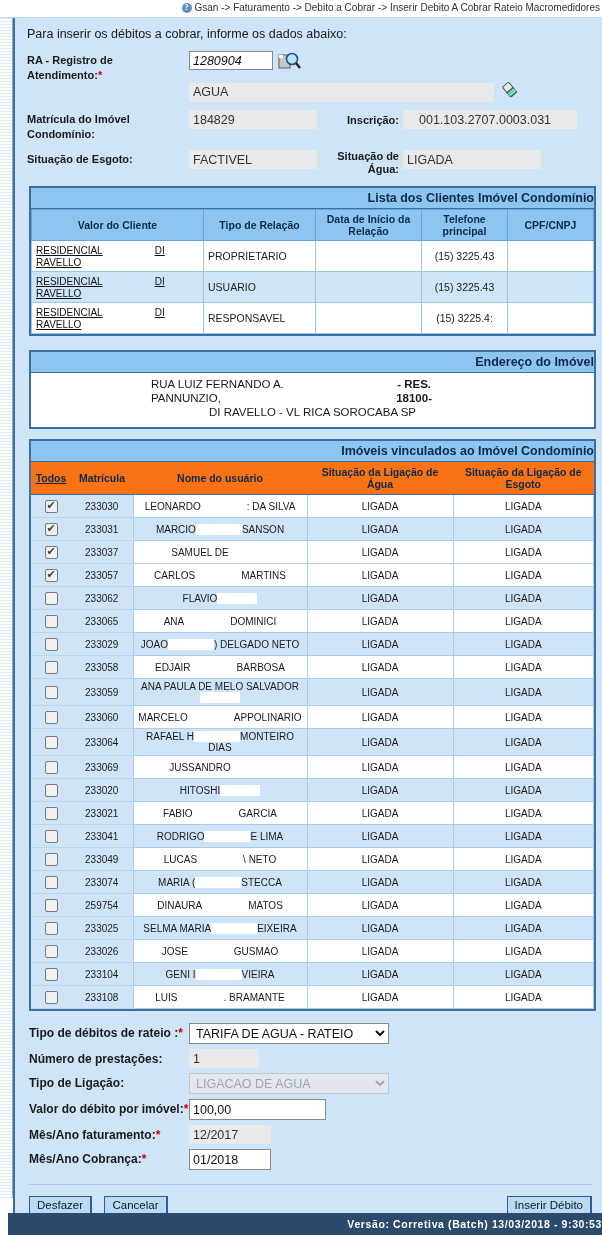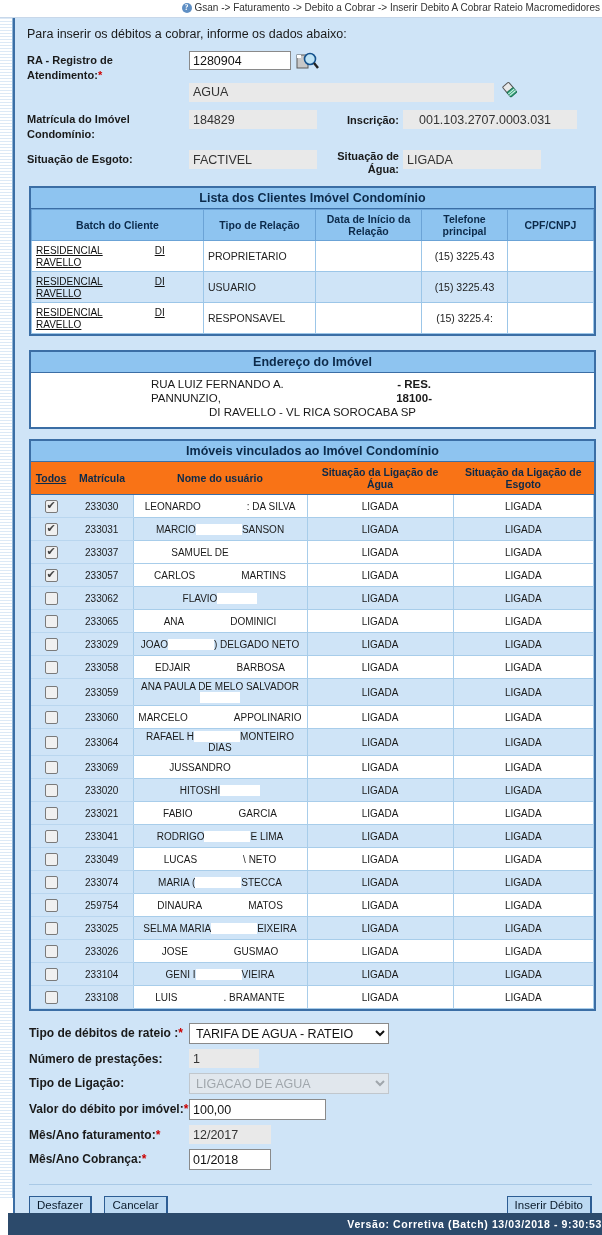--- a/index.html
+++ b/index.html
@@ -76,21 +76,21 @@
   .eraser { margin-left: 6px; margin-top: 0px; }
 
   
   .tblwrap {
     margin: 10px 2px 0 6px;
     border: 2px solid #3b6ea5;
     background: #ffffff;
   }
   .tbl-title {
     background: #8ec4f0;
-    text-align: center;
+    text-align: right;
     font-size: 12.5px; font-weight: bold; color: #0c2a4a;
     padding: 3px 0 3px; border-bottom: 1px solid #3b6ea5;
   }
   table.grid { width: 100%; border-collapse: collapse; }
   table.grid th {
     background: #8ec4f0; color: #0c2a4a;
     font-size: 10.5px; font-weight: bold;
     border: 1px solid #6ba3d6; padding: 3px 2px;
     line-height: 12px;
   }
@@ -213,21 +213,21 @@
     <div class="intro">Para inserir os débitos a cobrar, informe os dados abaixo:</div>
 
     <div class="form-top">
 
       <div class="frow">
         <div class="flabel w-lbl1">
           <span>RA - Registro de Atendimento:</span><span class="req">*</span>
         </div>
         <div>
           <div style="display:flex;align-items:flex-start;">
-            <input class="inp" style="width: 102px;" value="1280904">
+            <input class="inp" style="width: 84px; font-style: italic;" value="1280904">
             <span class="magnifier">
               <svg width="24" height="20" viewBox="0 0 24 20">
                 <rect x="1" y="3" width="11" height="13" fill="#c8c8c8" stroke="#5a5a5a"></rect>
                 <path d="M1 3 L5 3 L5 6 L1 6 Z" fill="#ffffff"></path>
                 <circle cx="14" cy="7" r="5.5" fill="#bfe3f5" stroke="#14518c" stroke-width="1.6"></circle>
                 <line x1="18" y1="11" x2="22" y2="16" stroke="#222" stroke-width="2.4"></line>
               </svg>
             </span>
           </div>
           <div style="display:flex;align-items:center;margin-top:4px;">
@@ -259,21 +259,21 @@
         <div class="flabel" style="width:86px;text-align:right;padding-right:4px;line-height:13px;padding-top:0">Situação de Água:</div>
         <input class="inp ro" style="width: 138px;" readonly="" value="LIGADA">
       </div>
     </div>
 
     <div class="tblwrap">
       <div class="tbl-title">Lista dos Clientes Imóvel Condomínio</div>
       <table class="grid">
         <thead>
             <tr>
-          <th style="width:172px">Batch do Cliente</th>
+          <th style="width:172px">Valor do Cliente</th>
           <th style="width:112px">Tipo de Relação</th>
           <th style="width:106px">Data de Início da Relação</th>
           <th style="width:86px">Telefone principal</th>
           <th>CPF/CNPJ</th>
         </tr>
           </thead>
         <tbody id="clients-body">
             <tr>
               <td class="cell-l"><a class="cli">RESIDENCIAL</a><span class="redact" style="width:52px">&nbsp;</span><a class="cli">DI</a><br><a class="cli">RAVELLO</a></td>
               <td class="cell-l">PROPRIETARIO</td>

